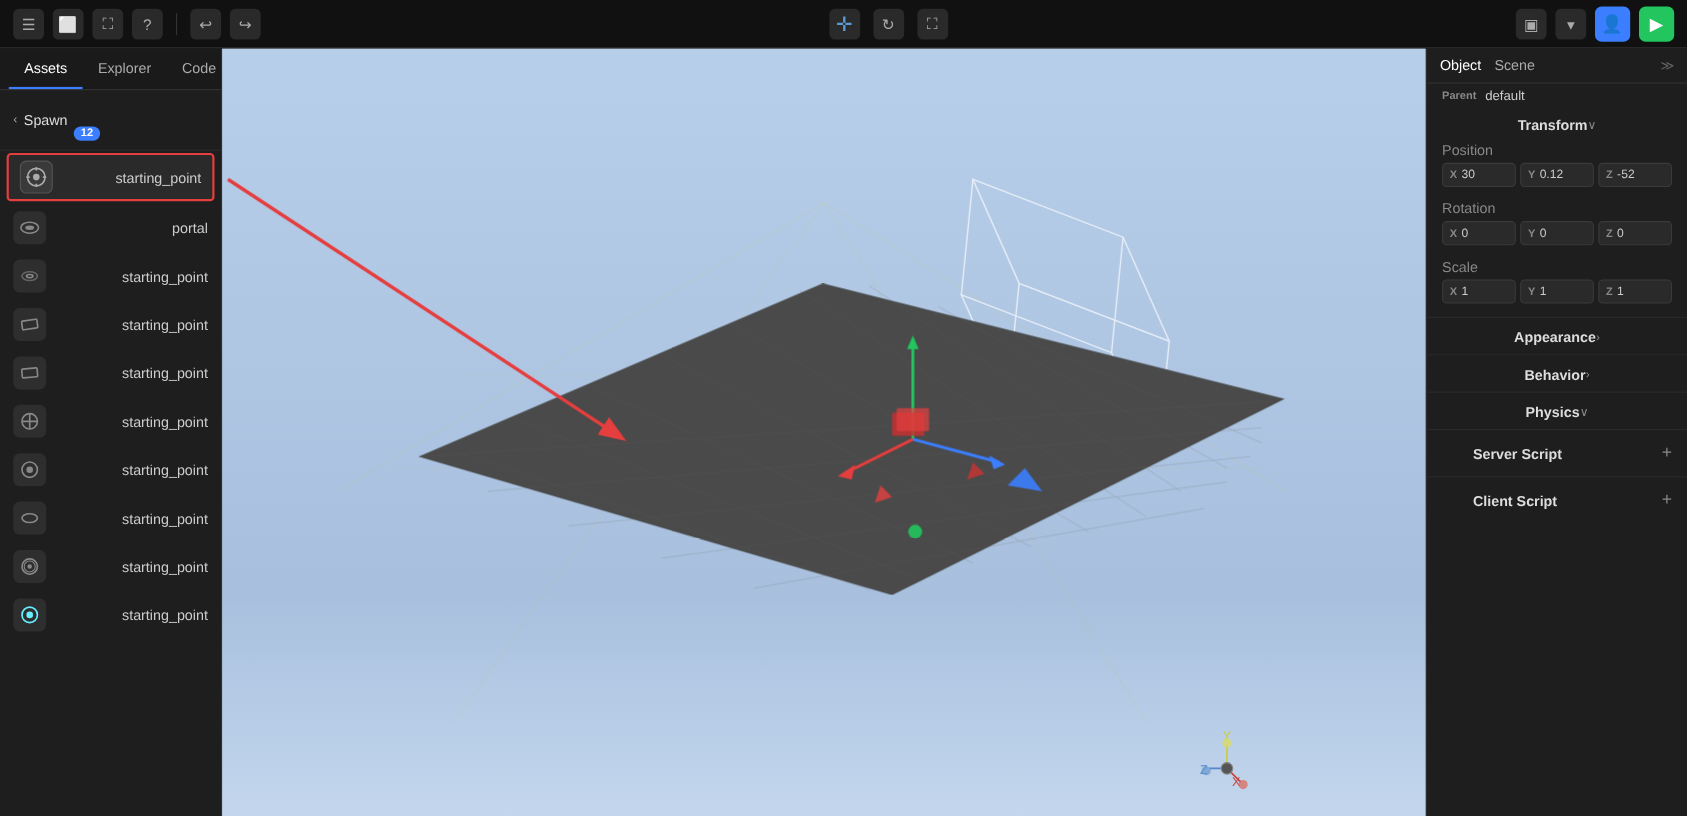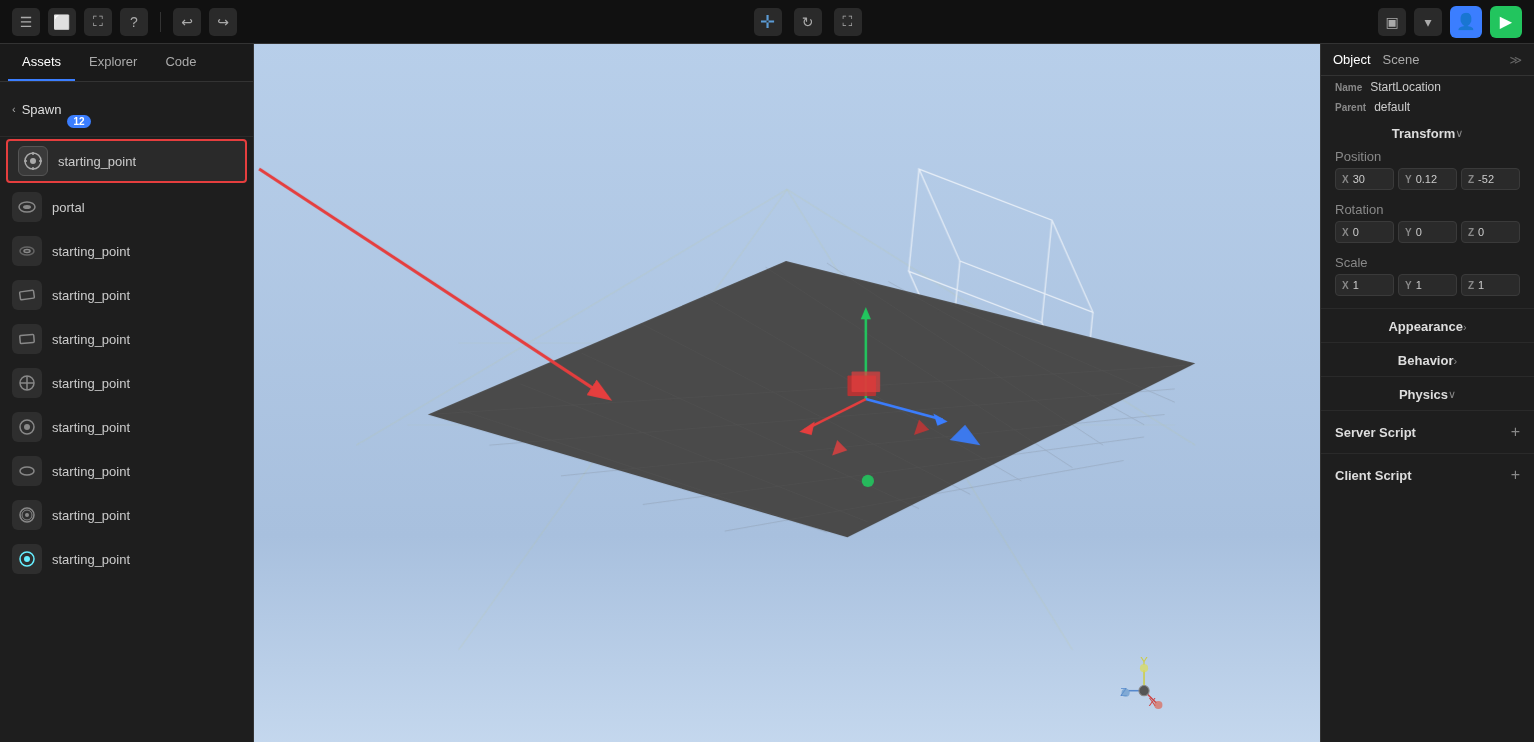--- a/index.html
+++ b/index.html
@@ -47,21 +47,21 @@
 
     
     .main-area {
       display: flex;
       flex: 1;
       overflow: hidden;
     }
 
     
     .sidebar {
-      width: 254px;
+      width: 202px;
       background: #1e1e1e;
       display: flex;
       flex-direction: column;
       flex-shrink: 0;
       border-right: 1px solid #333;
     }
 
     .sidebar-tabs {
       display: flex;
       border-bottom: 1px solid #333;
@@ -103,20 +103,21 @@
 
     .sidebar-items { flex: 1; overflow-y: auto; }
     .sidebar-item {
       display: flex;
       align-items: center;
       padding: 7px 12px;
       gap: 10px;
       cursor: pointer;
       font-size: 13px;
       color: #ccc;
+      justify-content: space-between;
     }
     .sidebar-item.selected {
       background: #2a2a2a;
       border: 2px solid #e53e3e;
       border-radius: 4px;
       margin: 2px 6px;
       padding: 5px 10px;
     }
     .item-icon {
       width: 30px; height: 30px;
@@ -131,21 +132,21 @@
     
     .viewport {
       flex: 1;
       background: linear-gradient(180deg, #b8cfea 0%, #a8c0de 60%, #c5d8ee 100%);
       position: relative;
       overflow: hidden;
     }
 
     
     .right-panel {
-      width: 214px;
+      width: 238px;
       background: #1e1e1e;
       display: flex;
       flex-direction: column;
       flex-shrink: 0;
       border-left: 1px solid #333;
       overflow-y: auto;
     }
 
     .panel-tabs {
       display: flex;
@@ -232,20 +233,21 @@
     .appearance-section, .behavior-section, .physics-section, .server-script-section, .client-script-section {
       border-top: 1px solid #2a2a2a;
     }
 
     .section-row-plus {
       display: flex;
       align-items: center;
       justify-content: space-between;
       padding: 12px 14px;
       cursor: pointer;
+      margin-left: 28px;
     }
 
     svg.vp-svg {
       position: absolute;
       top: 0; left: 0;
       width: 100%;
       height: 100%;
     }
   </style>
 </head>
@@ -510,24 +512,20 @@
 
   <div class="right-panel">
 
     <div class="panel-tabs">
       <span class="panel-tab active">Object</span>
       <span class="panel-tab">Scene</span>
       <span class="panel-expand">≫</span>
     </div>
 
     <div class="panel-name-row">
-      <span class="field-axis">Name</span>
-      <span class="panel-name-val">StartLocation</span>
-    </div>
-    <div class="panel-name-row">
       <span class="field-axis">Parent</span>
       <span class="panel-name-val">default</span>
     </div>
 
     <div class="section-header">
       <span class="section-title">Transform</span>
       <span class="section-chevron">∨</span>
     </div>
 
     <div class="field-group">

